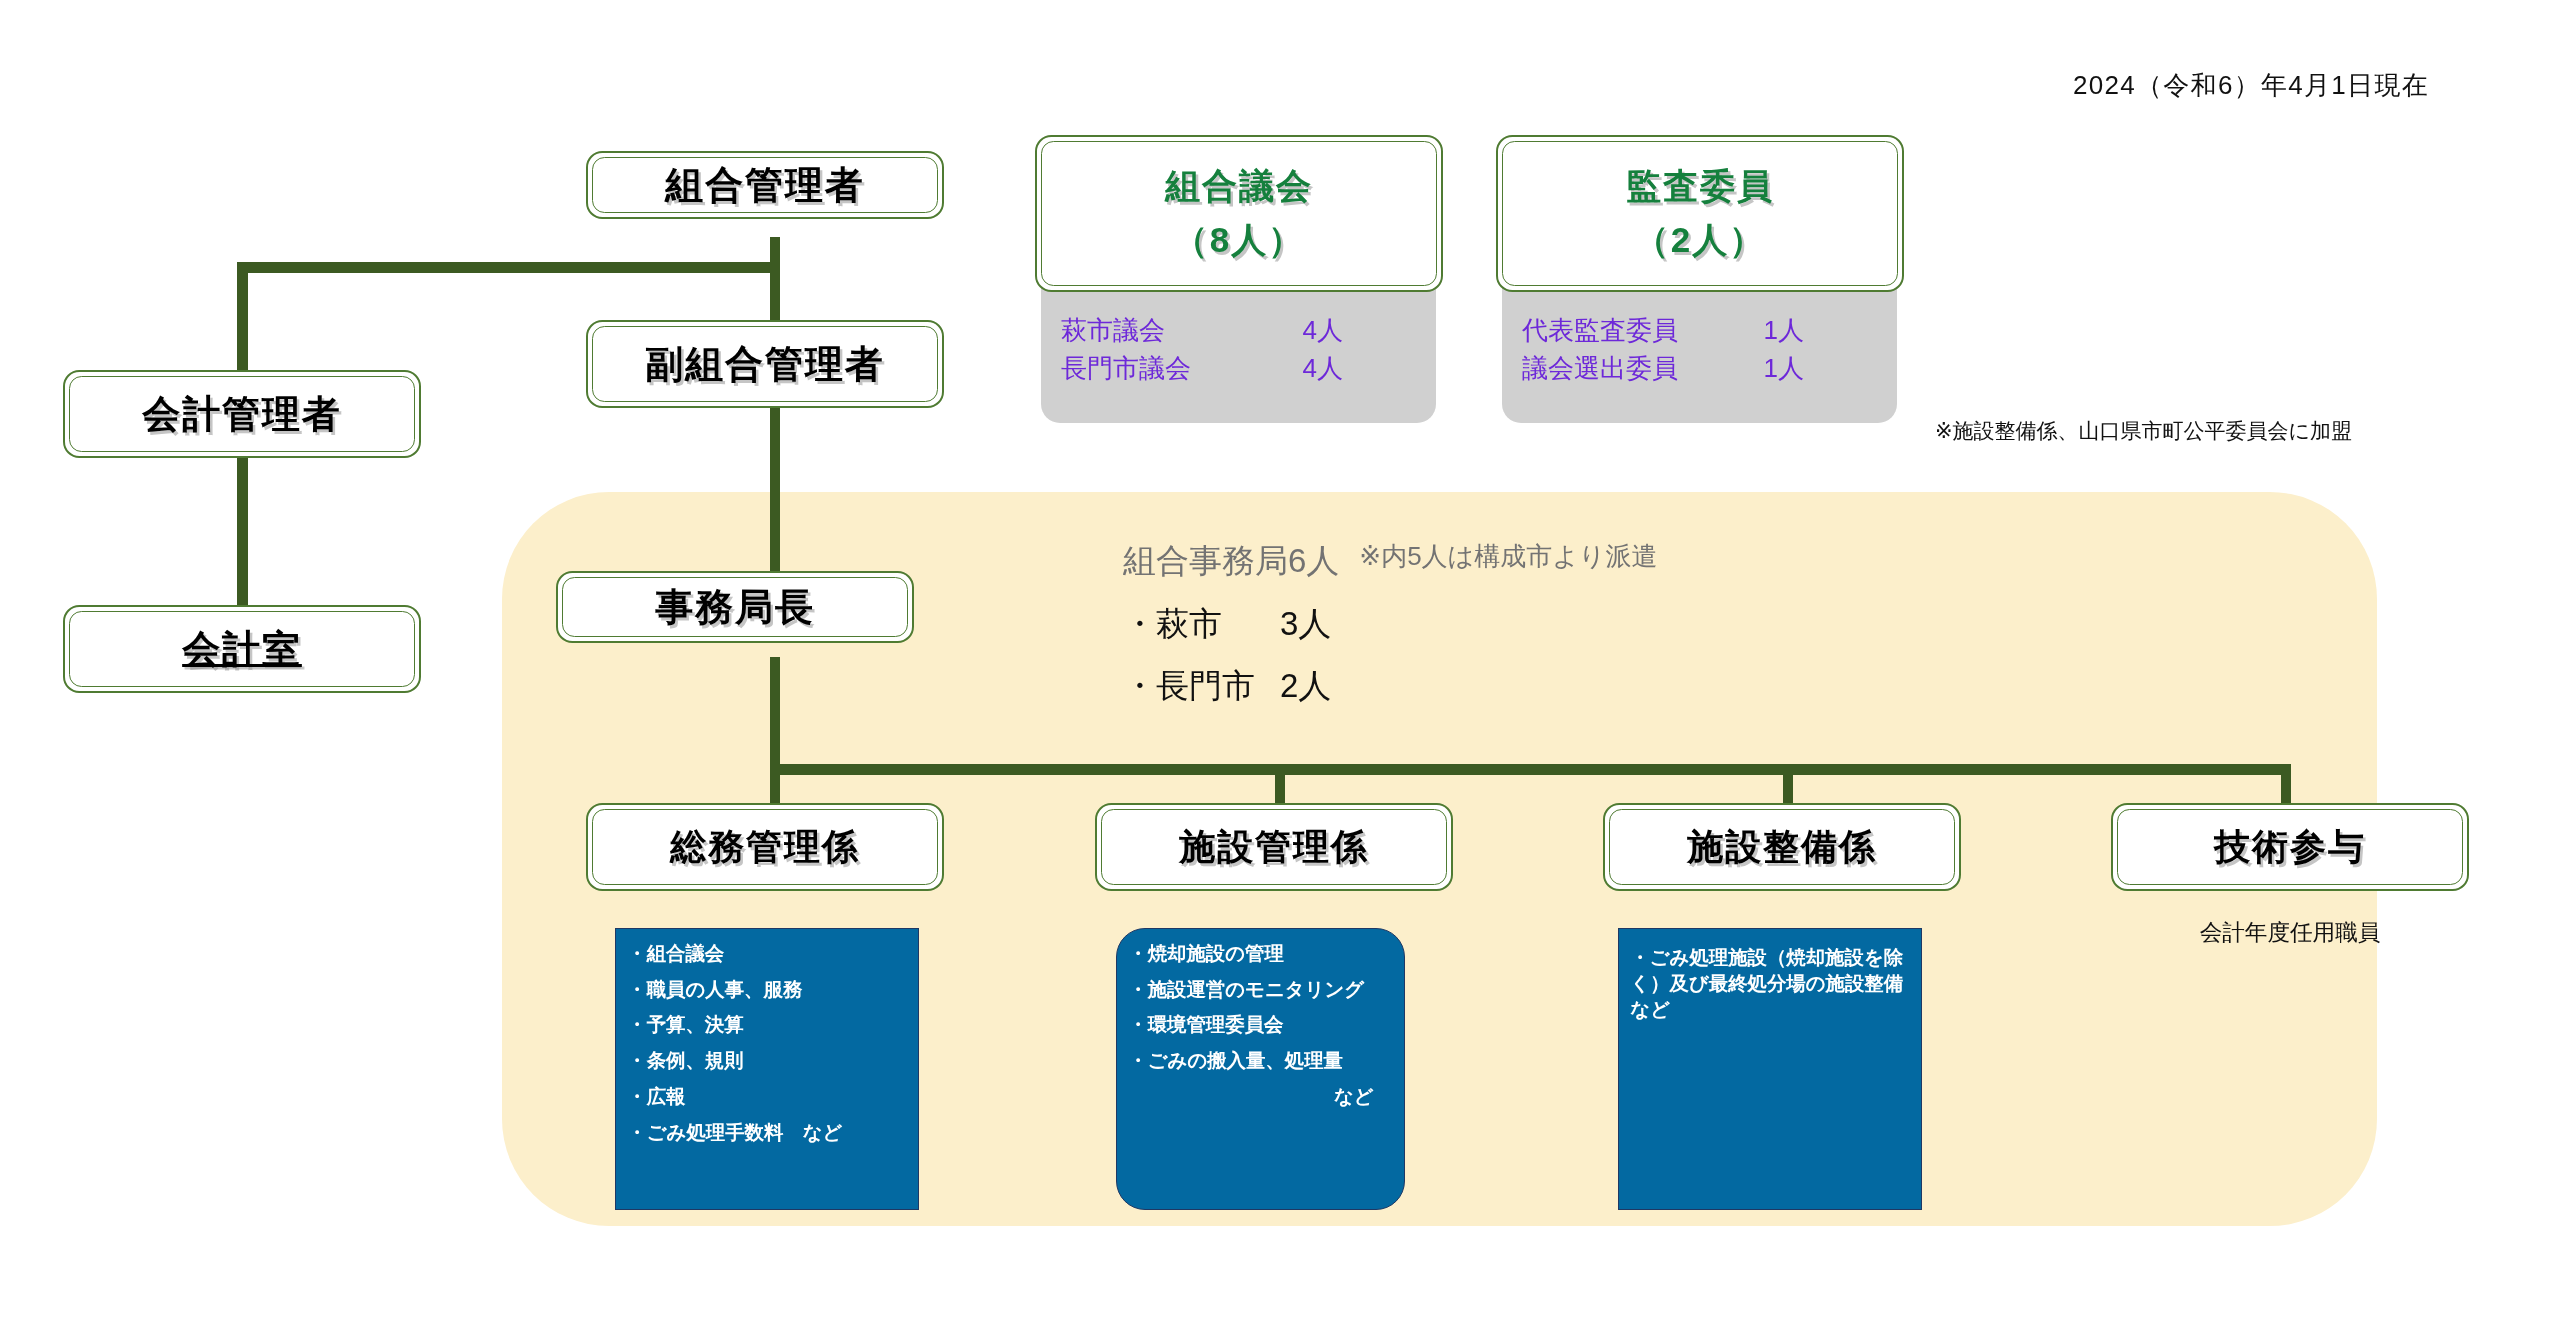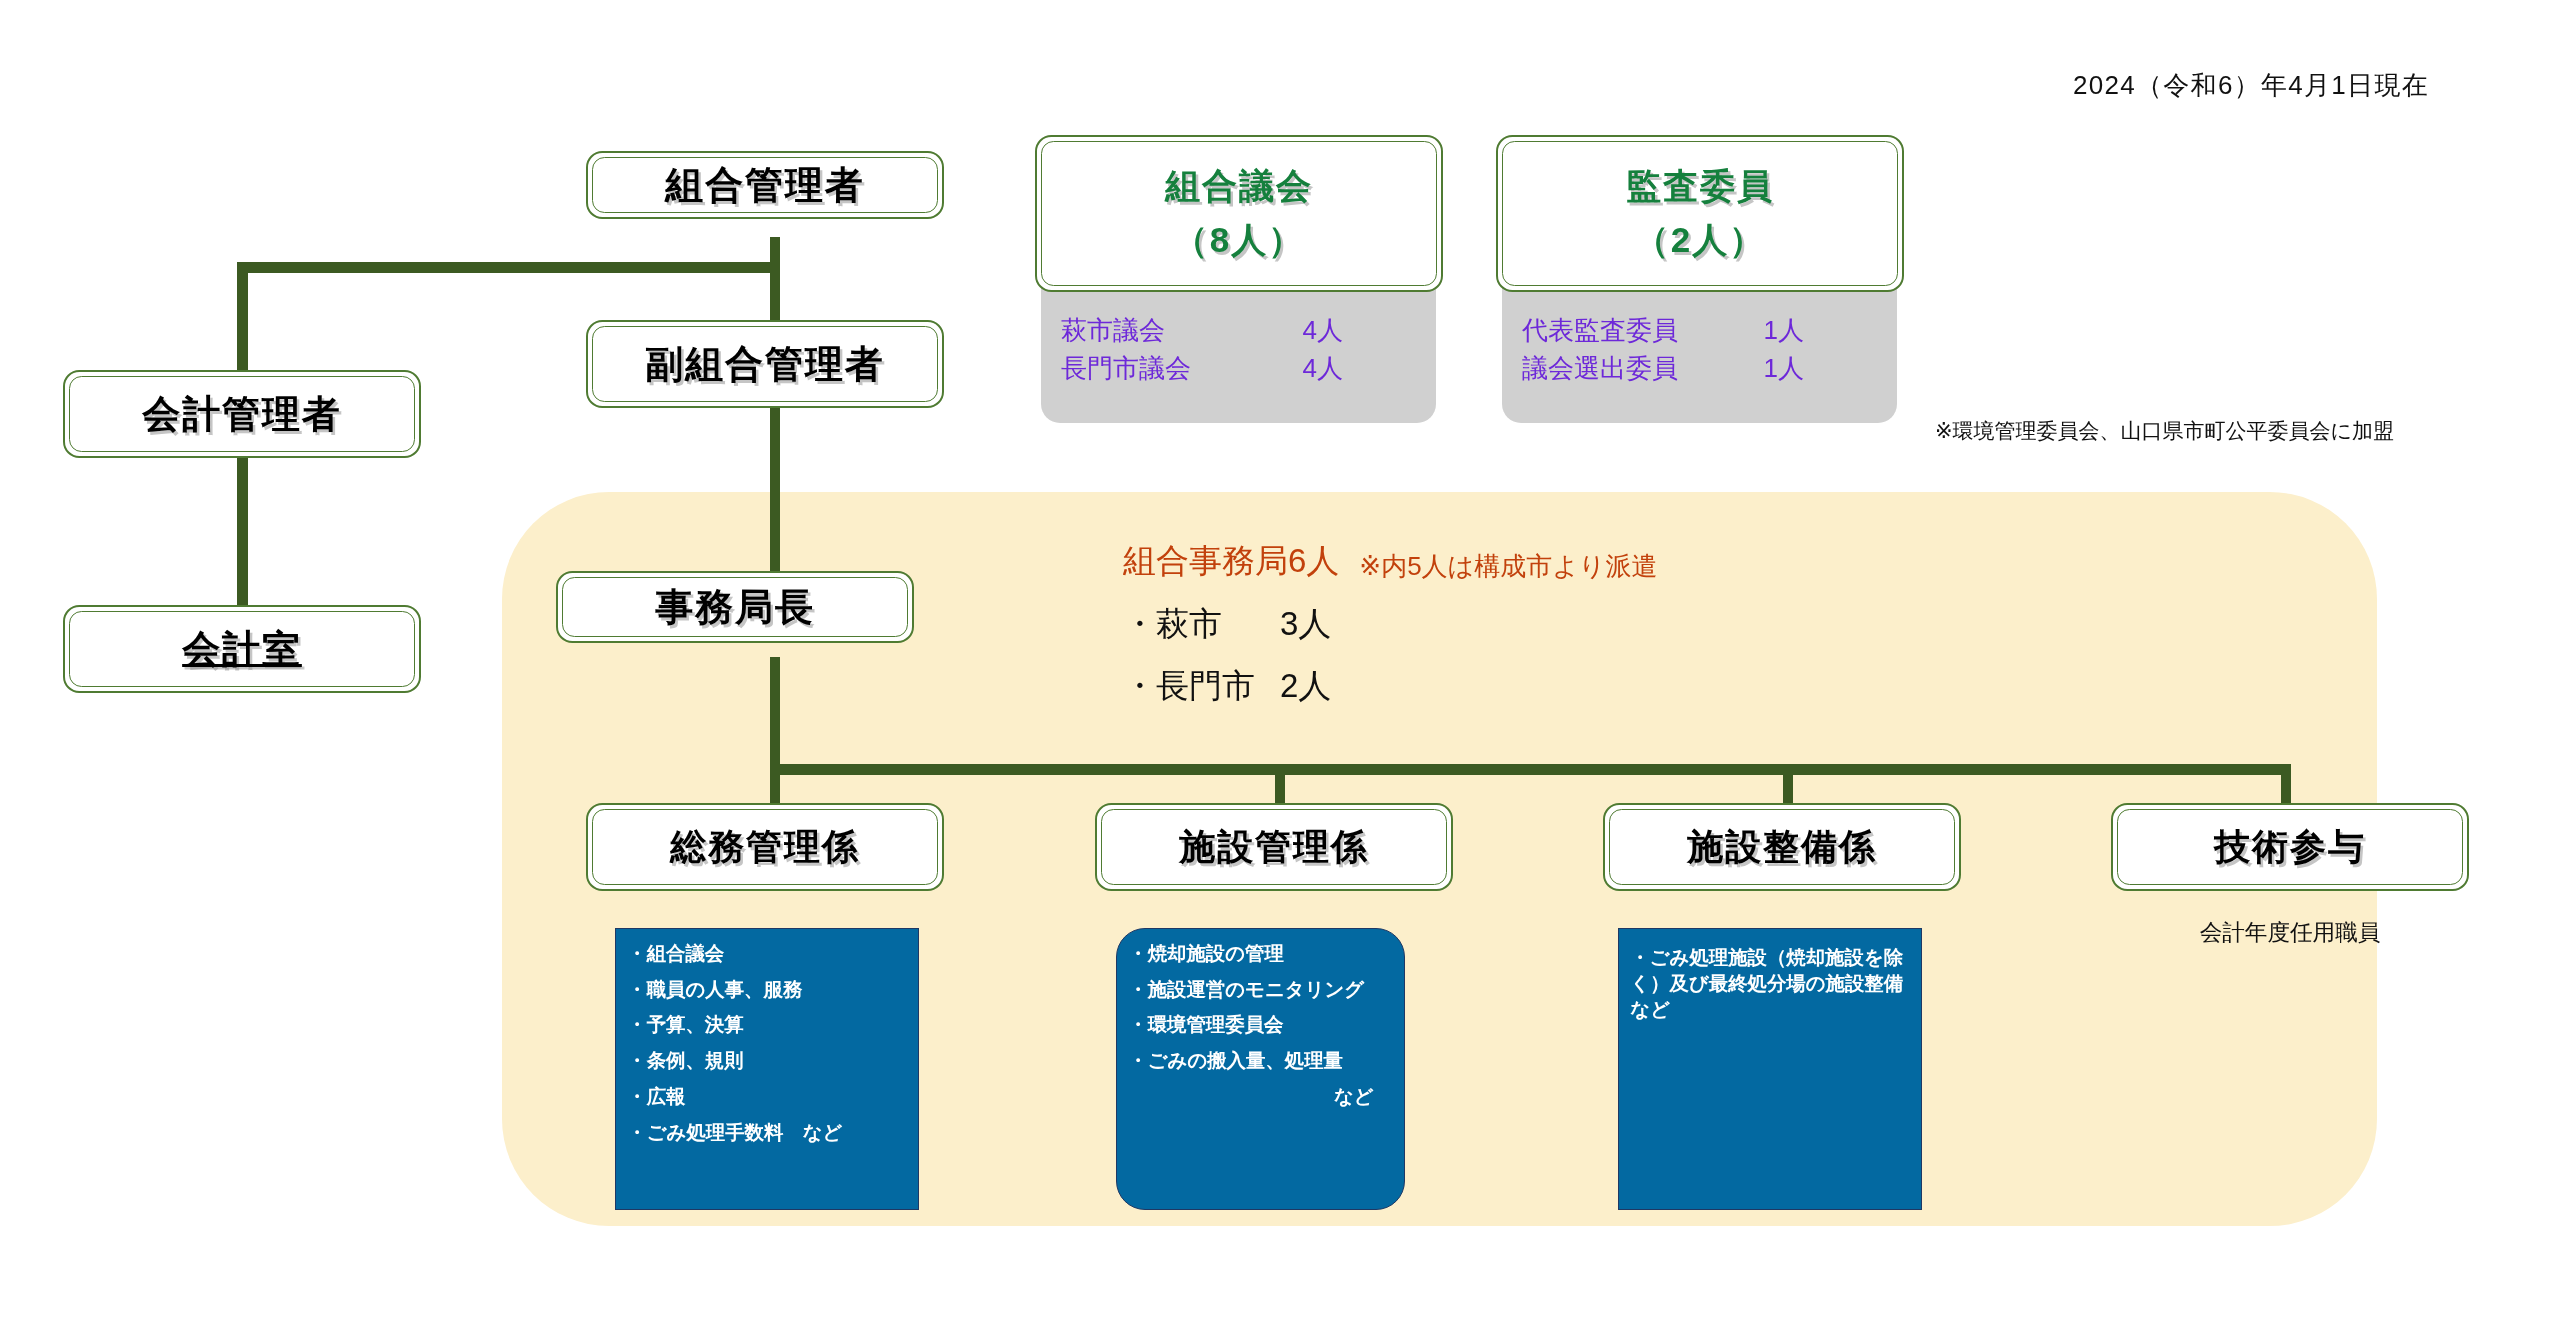--- a/index.html
+++ b/index.html
@@ -127,22 +127,22 @@
 
   
   .side-note{
     position:absolute; left:1935px; top:417px;
     font-size:21px; color:#111; white-space:nowrap;
   }
 
   
   .staff-block{ position:absolute; left:1123px; top:539px; }
   .staff-head{
-    font-size:33px; color:#c2410c; white-space:nowrap;
-    display:flex; align-items:flex-end;
+    font-size:33px; color:#737373; white-space:nowrap;
+    display:flex; align-items:flex-start;
   }
   .staff-head .note{ font-size:26px; margin-left:20px; }
   .staff-line{
     font-size:33px; color:#111; white-space:nowrap; margin-top:17.6px;
     display:flex;
   }
   .staff-line .nm{ width:157px; }
   .staff-line .vl{ }
 
   
@@ -243,21 +243,21 @@
         <span class="nm">代表監査委員</span>
         <span class="vl">1人</span>
       </div>
       <div class="r">
         <span class="nm">議会選出委員</span>
         <span class="vl">1人</span>
       </div>
     </div>
   </div>
 
-  <div class="side-note">※環境管理委員会、山口県市町公平委員会に加盟</div>
+  <div class="side-note">※施設整備係、山口県市町公平委員会に加盟</div>
 
   <div class="staff-block">
     <div class="staff-head">
       <span>組合事務局6人</span>
       <span class="note">※内5人は構成市より派遣</span>
     </div>
     <div class="staff-line">
       <span class="nm">・萩市</span>
       <span class="vl">3人</span>
     </div>

